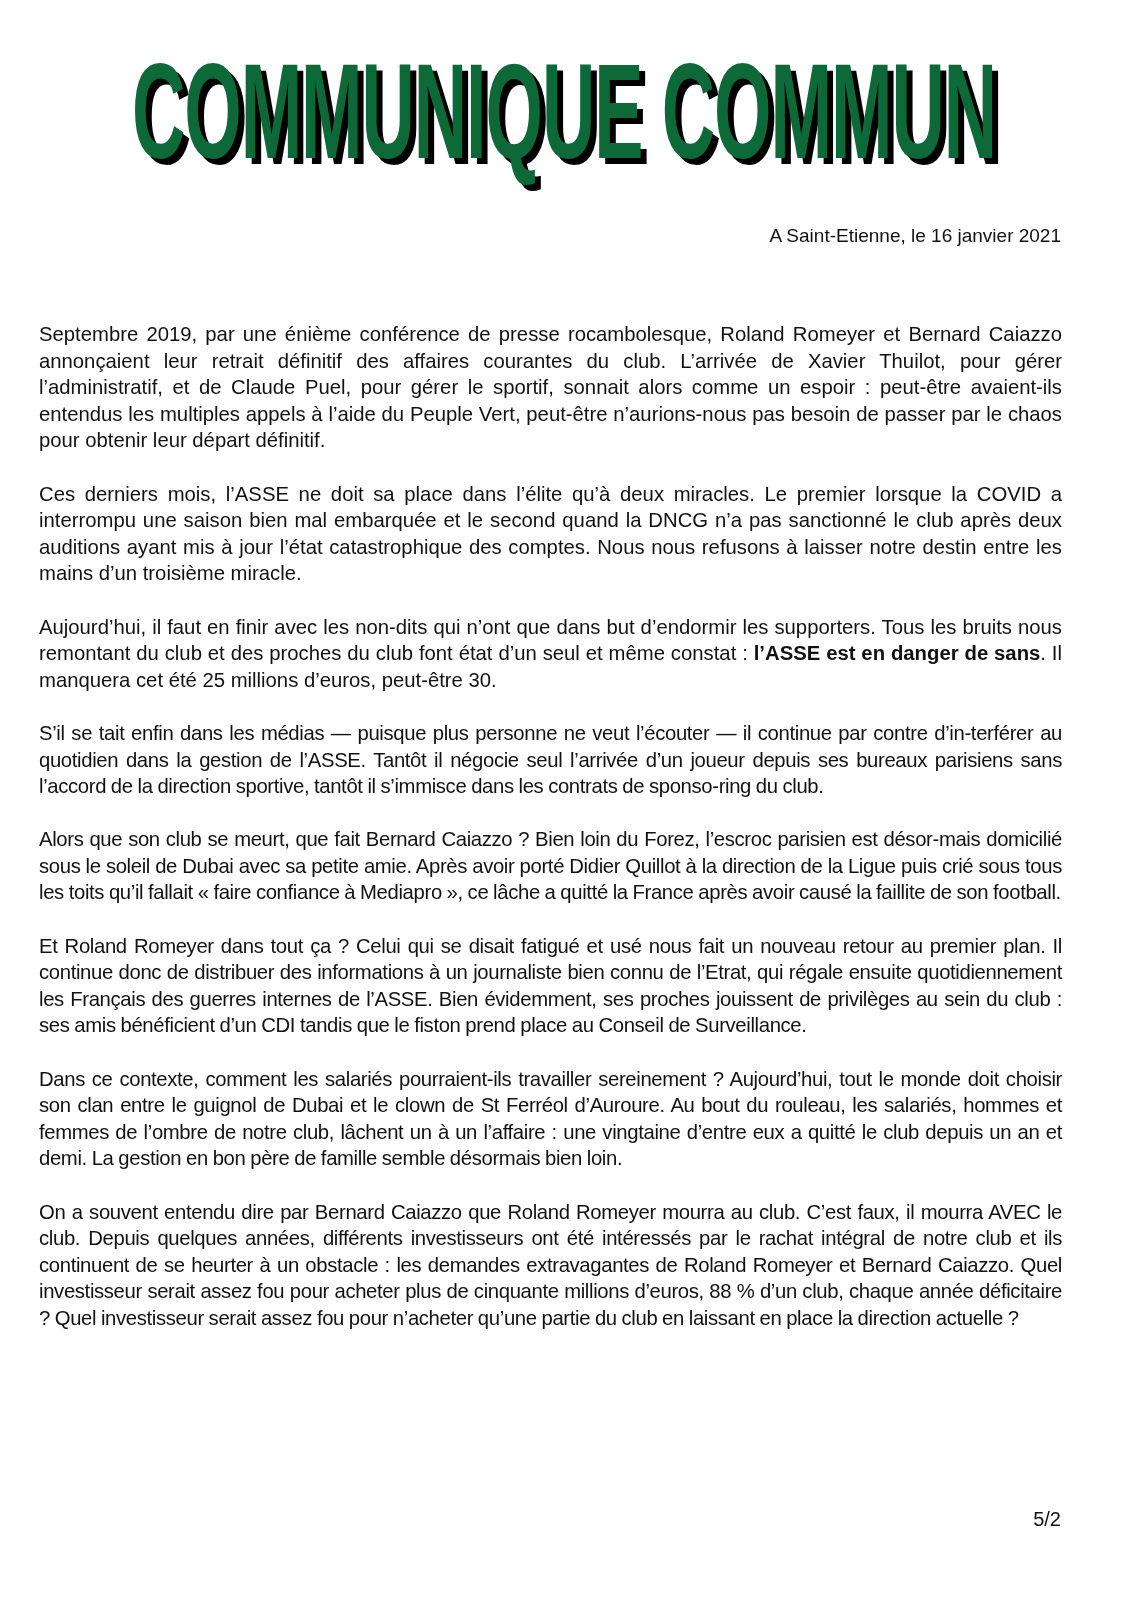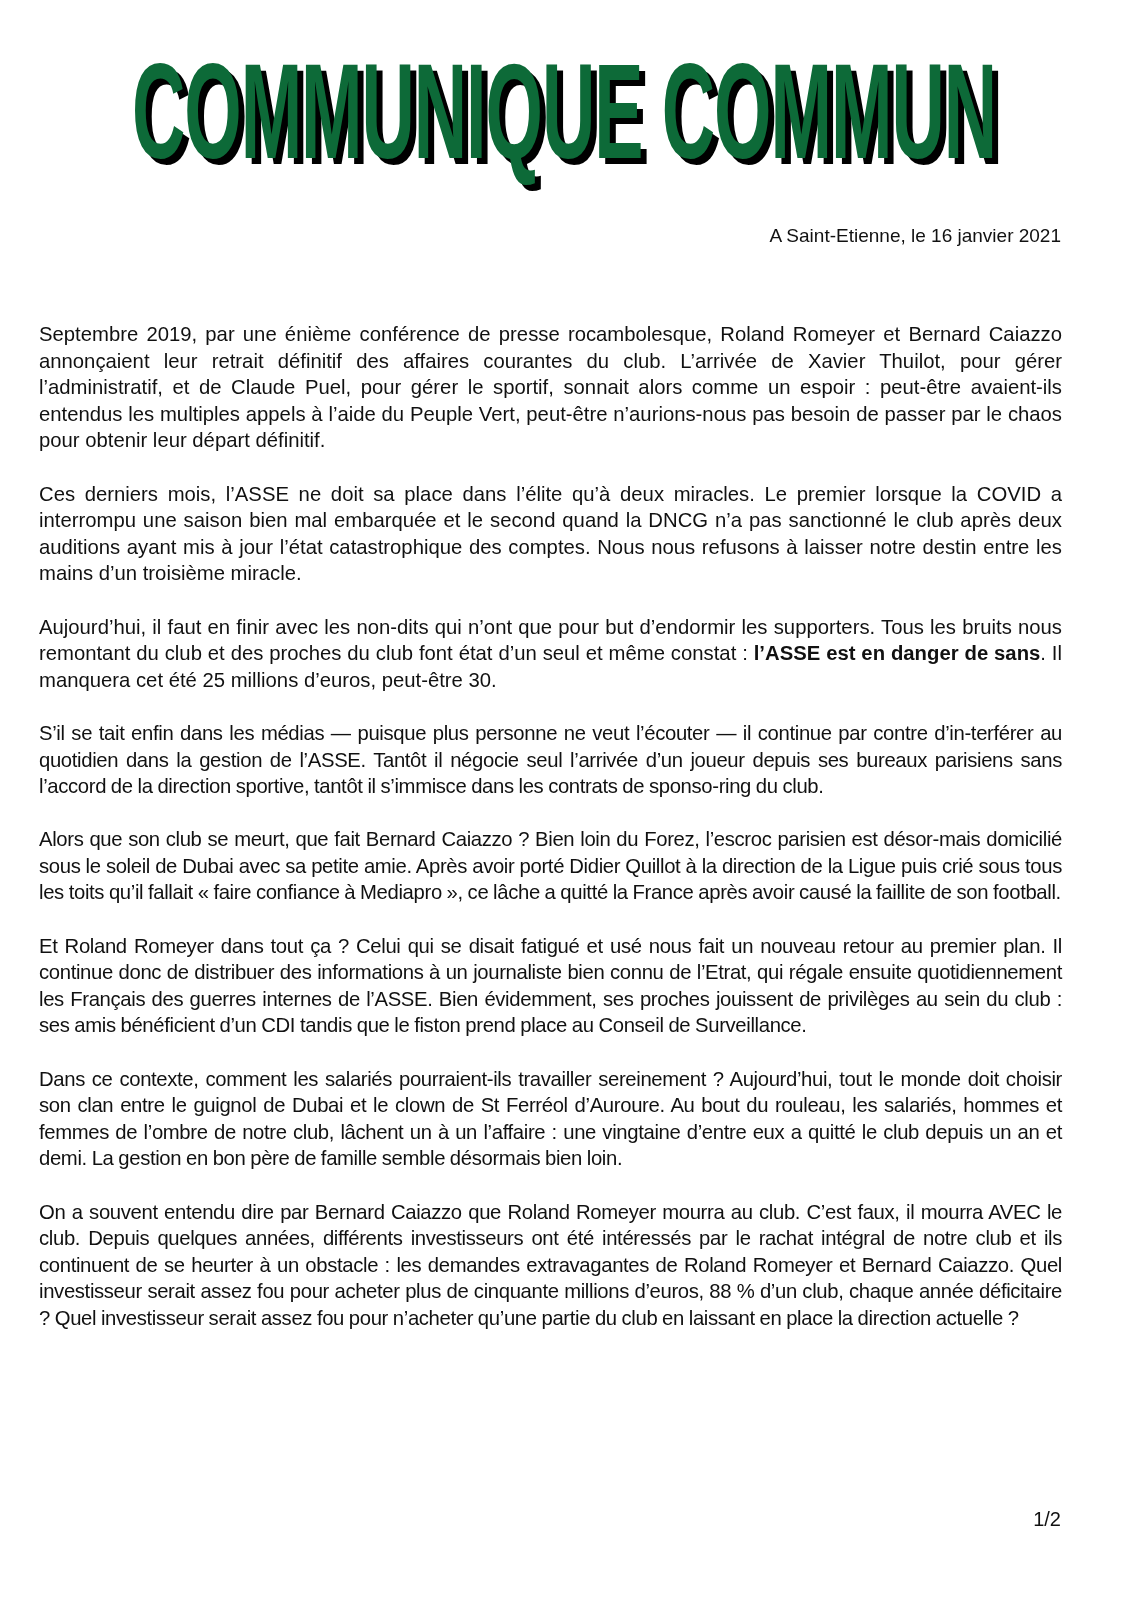--- a/index.html
+++ b/index.html
@@ -36,21 +36,21 @@
     <text id="title-shadow" x="570" y="112" text-anchor="middle" fill="#000000" font-family="Liberation Sans, sans-serif" font-weight="700" font-size="136" textLength="864" lengthAdjust="spacingAndGlyphs">COMMUNIQUE COMMUN</text>
     <text id="title-main" x="564" y="106" text-anchor="middle" fill="#0d6a38" font-family="Liberation Sans, sans-serif" font-weight="700" font-size="136" textLength="864" lengthAdjust="spacingAndGlyphs">COMMUNIQUE COMMUN</text>
   </svg>
 </div>
 
 <div class="date">A Saint-Etienne, le 16 janvier 2021</div>
 
 <div class="body">
   <p>Septembre 2019, par une énième conférence de presse rocambolesque, Roland Romeyer et Bernard Caiazzo annonçaient leur retrait définitif des affaires courantes du club. L’arrivée de Xavier Thuilot, pour gérer l’administratif, et de Claude Puel, pour gérer le sportif, sonnait alors comme un espoir : peut-être avaient-ils entendus les multiples appels à l’aide du Peuple Vert, peut-être n’aurions-nous pas besoin de passer par le chaos pour obtenir leur départ définitif.</p>
   <p>Ces derniers mois, l’ASSE ne doit sa place dans l’élite qu’à deux miracles. Le premier lorsque la COVID a interrompu une saison bien mal embarquée et le second quand la DNCG n’a pas sanctionné le club après deux auditions ayant mis à jour l’état catastrophique des comptes. Nous nous refusons à laisser notre destin entre les mains d’un troisième miracle.</p>
-  <p><span>Aujourd’hui, il faut en finir avec les non-dits qui n’ont que pour but d’endormir les supporters. Tous les bruits nous remontant du club et des proches du club font état d’un seul et même constat : </span><b>l’ASSE est en danger de sans</b><span>. Il manquera cet été 25 millions d’euros, peut-être 30.</span></p>
+  <p><span>Aujourd’hui, il faut en finir avec les non-dits qui n’ont que dans but d’endormir les supporters. Tous les bruits nous remontant du club et des proches du club font état d’un seul et même constat : </span><b>l’ASSE est en danger de sans</b><span>. Il manquera cet été 25 millions d’euros, peut-être 30.</span></p>
   <p class="tight">S’il se tait enfin dans les médias — puisque plus personne ne veut l’écouter — il continue par contre d’in-terférer au quotidien dans la gestion de l’ASSE. Tantôt il négocie seul l’arrivée d’un joueur depuis ses bureaux parisiens sans l’accord de la direction sportive, tantôt il s’immisce dans les contrats de sponso-ring du club.</p>
   <p class="tight">Alors que son club se meurt, que fait Bernard Caiazzo ? Bien loin du Forez, l’escroc parisien est désor-mais domicilié sous le soleil de Dubai avec sa petite amie. Après avoir porté Didier Quillot à la direction de la Ligue puis crié sous tous les toits qu’il fallait « faire confiance à Mediapro », ce lâche a quitté la France après avoir causé la faillite de son football.</p>
   <p class="tight">Et Roland Romeyer dans tout ça ? Celui qui se disait fatigué et usé nous fait un nouveau retour au premier plan. Il continue donc de distribuer des informations à un journaliste bien connu de l’Etrat, qui régale ensuite quotidiennement les Français des guerres internes de l’ASSE. Bien évidemment, ses proches jouissent de privilèges au sein du club : ses amis bénéficient d’un CDI tandis que le fiston prend place au Conseil de Surveillance.</p>
   <p class="tight">Dans ce contexte, comment les salariés pourraient-ils travailler sereinement ? Aujourd’hui, tout le monde doit choisir son clan entre le guignol de Dubai et le clown de St Ferréol d’Auroure. Au bout du rouleau, les salariés, hommes et femmes de l’ombre de notre club, lâchent un à un l’affaire : une vingtaine d’entre eux a quitté le club depuis un an et demi. La gestion en bon père de famille semble désormais bien loin.</p>
   <p class="tight">On a souvent entendu dire par Bernard Caiazzo que Roland Romeyer mourra au club. C’est faux, il mourra AVEC le club. Depuis quelques années, différents investisseurs ont été intéressés par le rachat intégral de notre club et ils continuent de se heurter à un obstacle : les demandes extravagantes de Roland Romeyer et Bernard Caiazzo. Quel investisseur serait assez fou pour acheter plus de cinquante millions d’euros, 88 % d’un club, chaque année déficitaire ? Quel investisseur serait assez fou pour n’acheter qu’une partie du club en laissant en place la direction actuelle ?</p>
 </div>
 
-<div class="page-num">1/2</div>
+<div class="page-num">5/2</div>
 
 </body></html>

